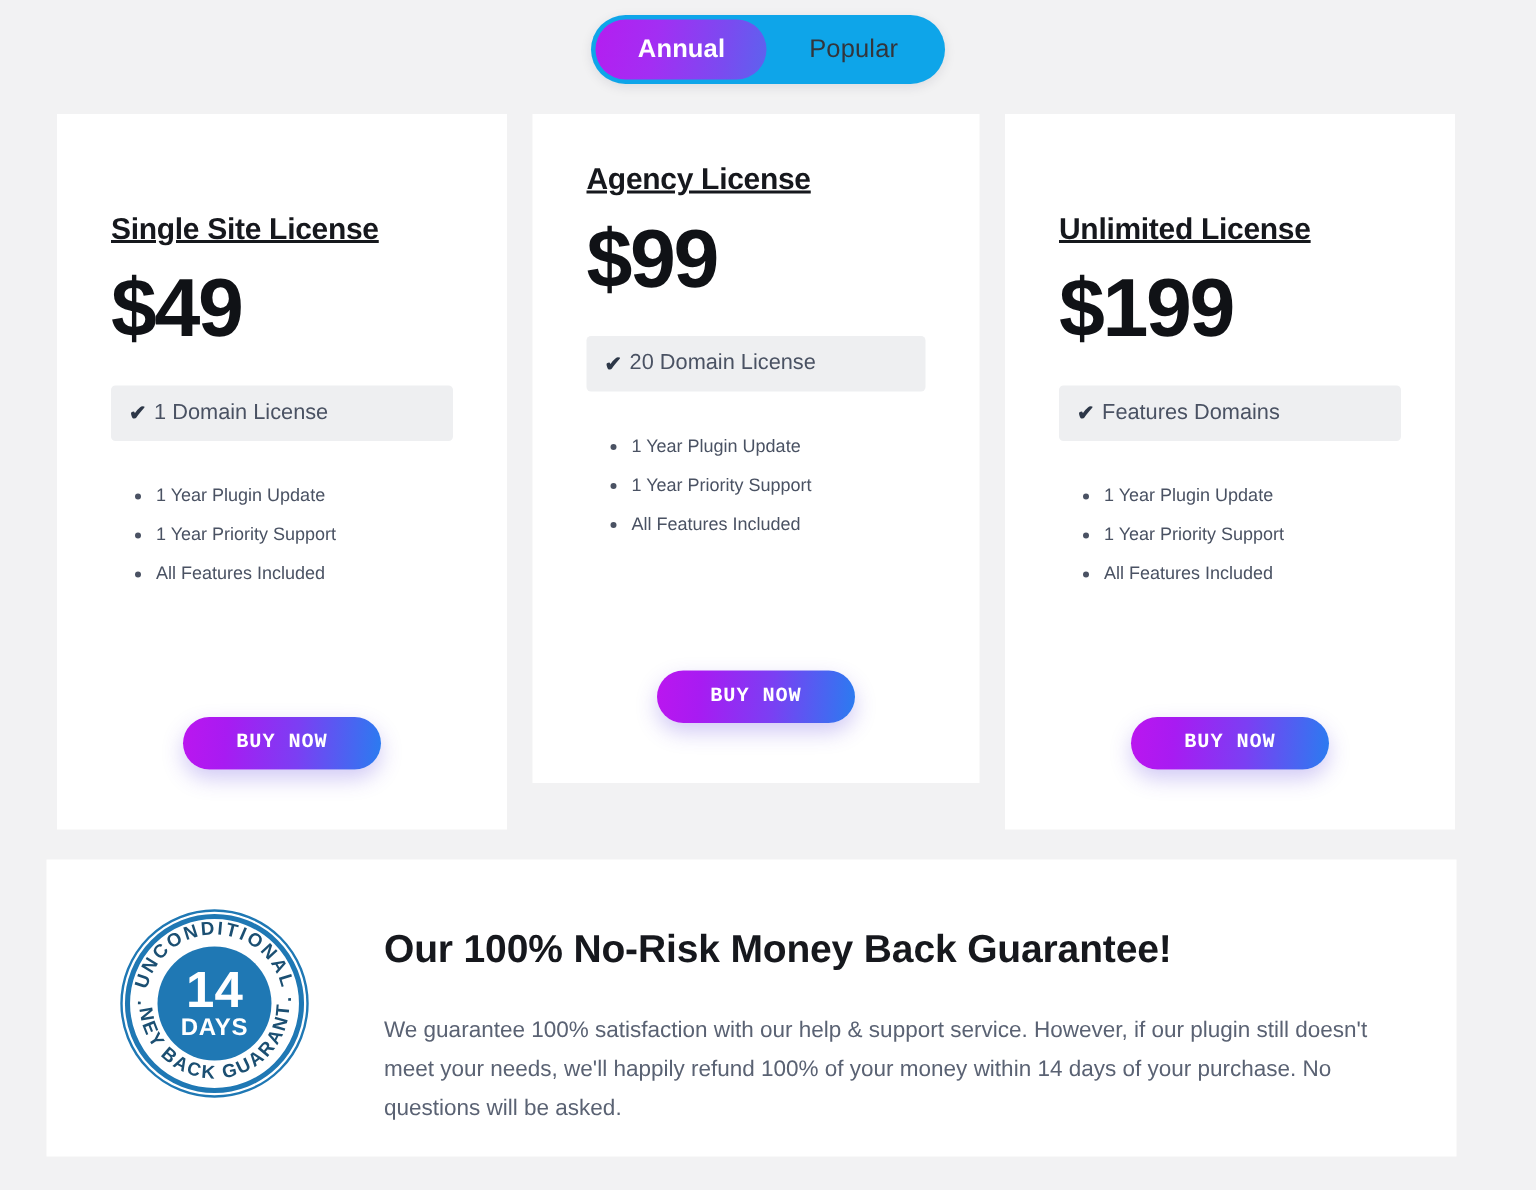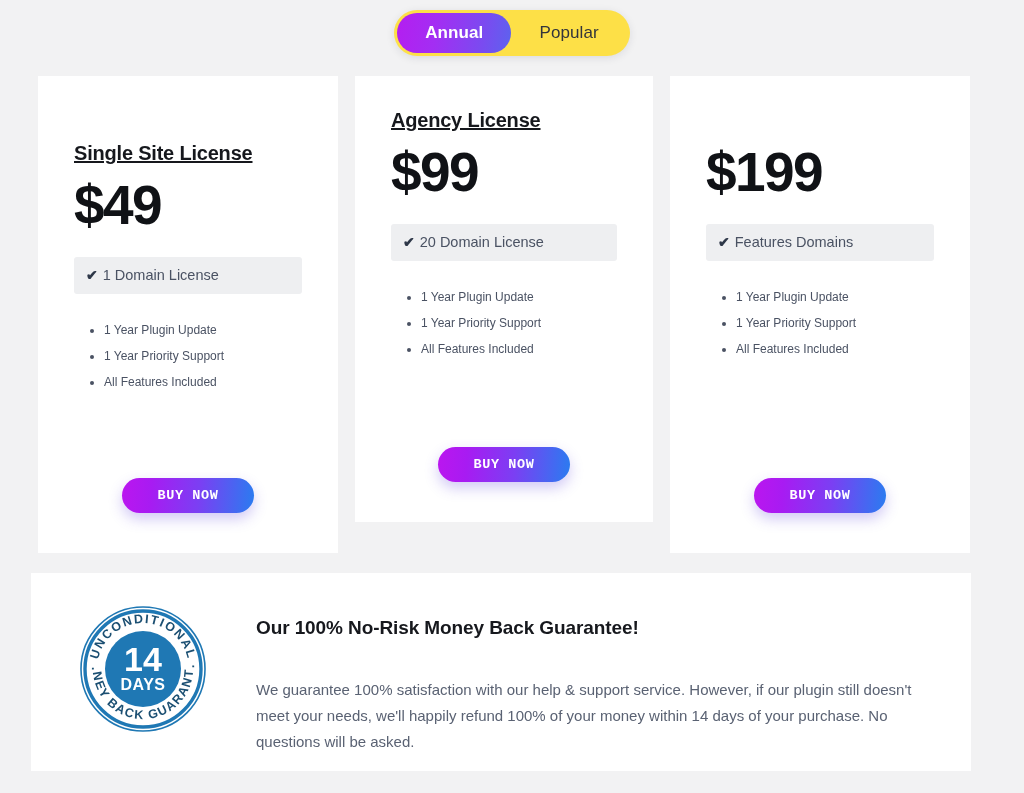--- a/index.html
+++ b/index.html
@@ -26,21 +26,21 @@
   .toggle-wrap {
     position: absolute;
     left: 0; right: 0;
     top: 10px;
     display: flex;
     justify-content: center;
   }
   .toggle {
     display: flex;
     align-items: center;
-    background: #fde047;
+    background: #0ea5e9;
     border-radius: 999px;
     padding: 3px;
     box-shadow: 0 2px 8px rgba(30,30,60,0.10);
   }
   .toggle-opt {
     font-size: 17px;
     letter-spacing: 0.1px;
     padding: 10px 28px;
     border-radius: 999px;
     color: #33353b;
@@ -189,25 +189,25 @@
     position: relative;
     width: 128px;
     height: 128px;
     flex: 0 0 128px;
     margin-top: 4px;
   }
   .seal svg { display: block; }
 
   .guarantee-text { padding-left: 49px; padding-top: 16px; }
   .guarantee-title {
-    font-size: 19px;
+    font-size: 26px;
     font-weight: 700;
     color: #16181d;
     letter-spacing: -0.1px;
-    margin-bottom: 38px;
+    margin-bottom: 26px;
   }
   .guarantee-body {
     font-size: 15px;
     line-height: 1.72;
     color: #5a6273;
     max-width: 672px;
   }
 </style>
 </head>
 <body>
@@ -258,20 +258,21 @@
         </ul>
         <div class="buy-row">
           <button class="buy-btn">BUY NOW</button>
         </div>
       </div>
     </div>
 
     <div class="card">
       <div class="spacer-top"></div>
       <div class="card-body">
+        <div class="plan-name">Unlimited License</div>
         <div class="price">$199</div>
         <div class="domain-badge">
           <span class="check-icon">✔</span>
           <span>Features Domains</span>
         </div>
         <ul class="features">
           <li>1 Year Plugin Update</li>
           <li>1 Year Priority Support</li>
           <li>All Features Included</li>
         </ul>

